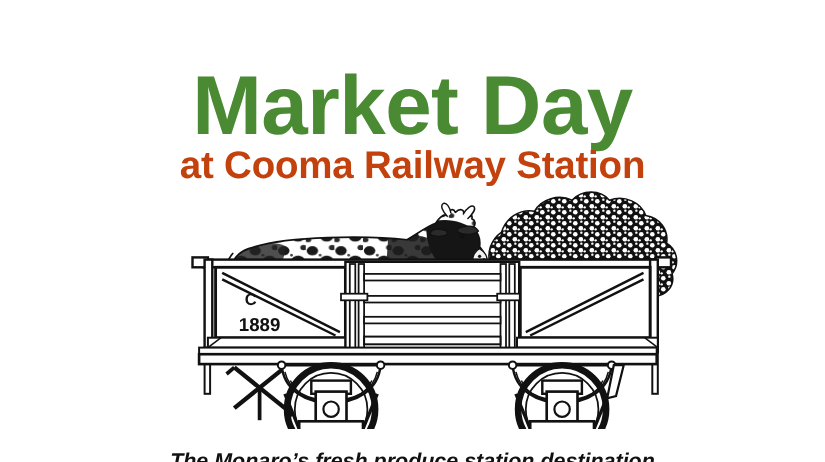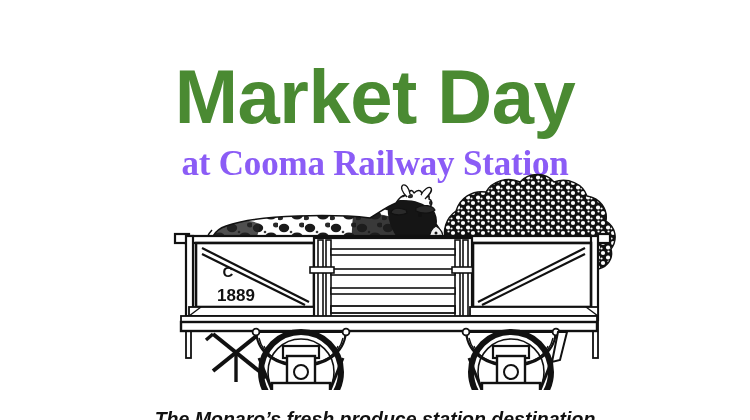--- a/index.html
+++ b/index.html
@@ -28,29 +28,29 @@
     font-weight: bold;
     font-size: 76px;
     line-height: 1;
     letter-spacing: -0.5px;
     color: #4A8A32;
     white-space: nowrap;
   }
   .subtitle {
     position: absolute;
     left: 0;
-    top: 117px;
+    top: 104px;
     width: 750px;
     text-align: center;
-    font-family: Liberation Serif, serif;
+    font-family: Liberation Sans, sans-serif;
     font-weight: bold;
     font-size: 35px;
     line-height: 1;
     letter-spacing: -0.2px;
-    color: #8b5cf6;
+    color: #c2410c;
     white-space: nowrap;
   }
   .tagline {
     position: absolute;
     left: 0;
     top: 390px;
     width: 750px;
     text-align: center;
     font-family: "Liberation Sans", sans-serif;
     font-weight: bold;

